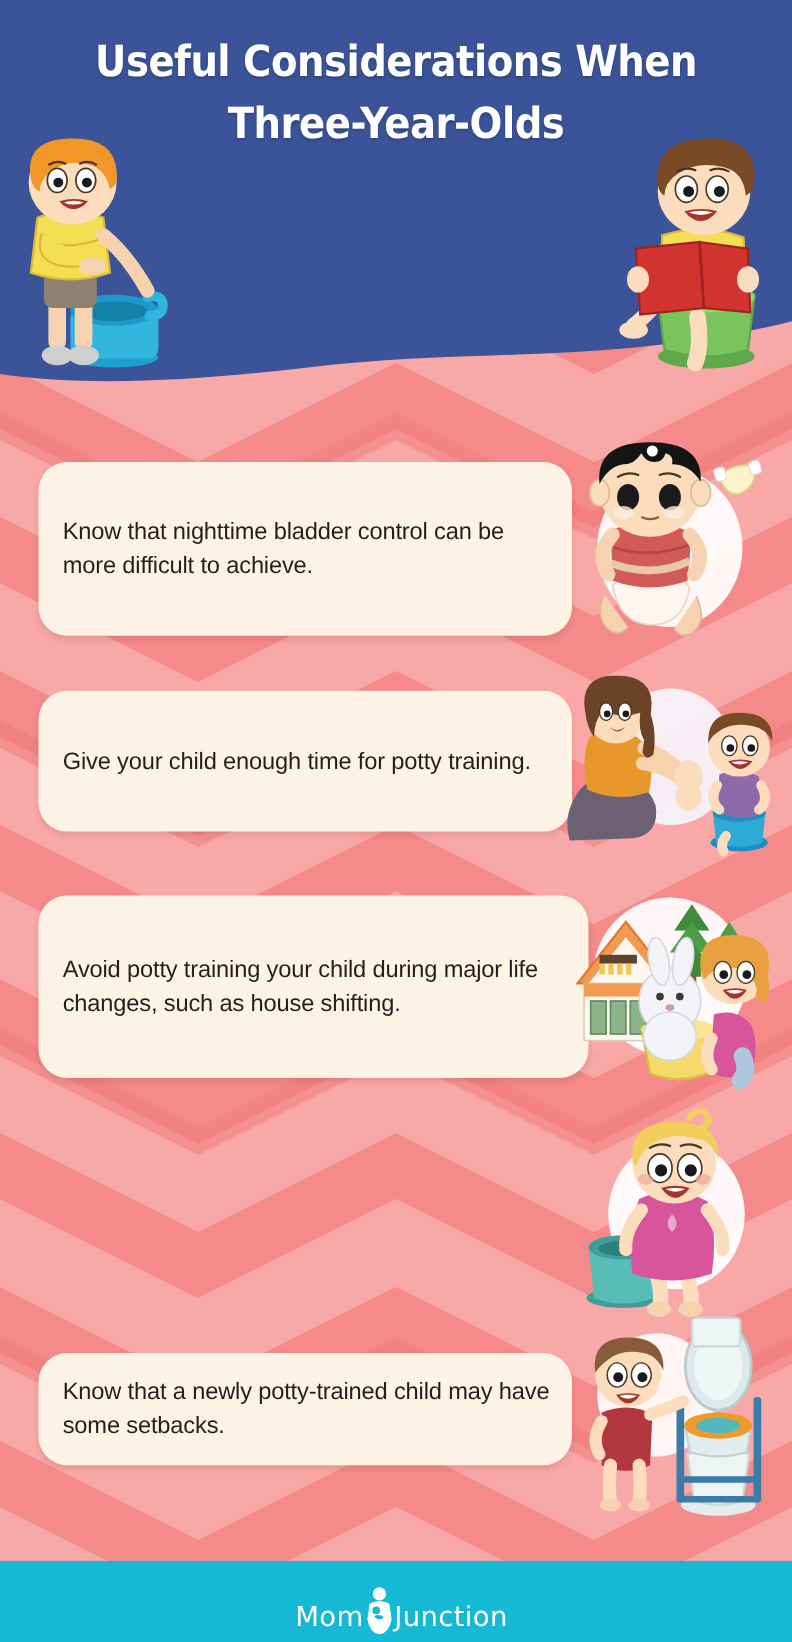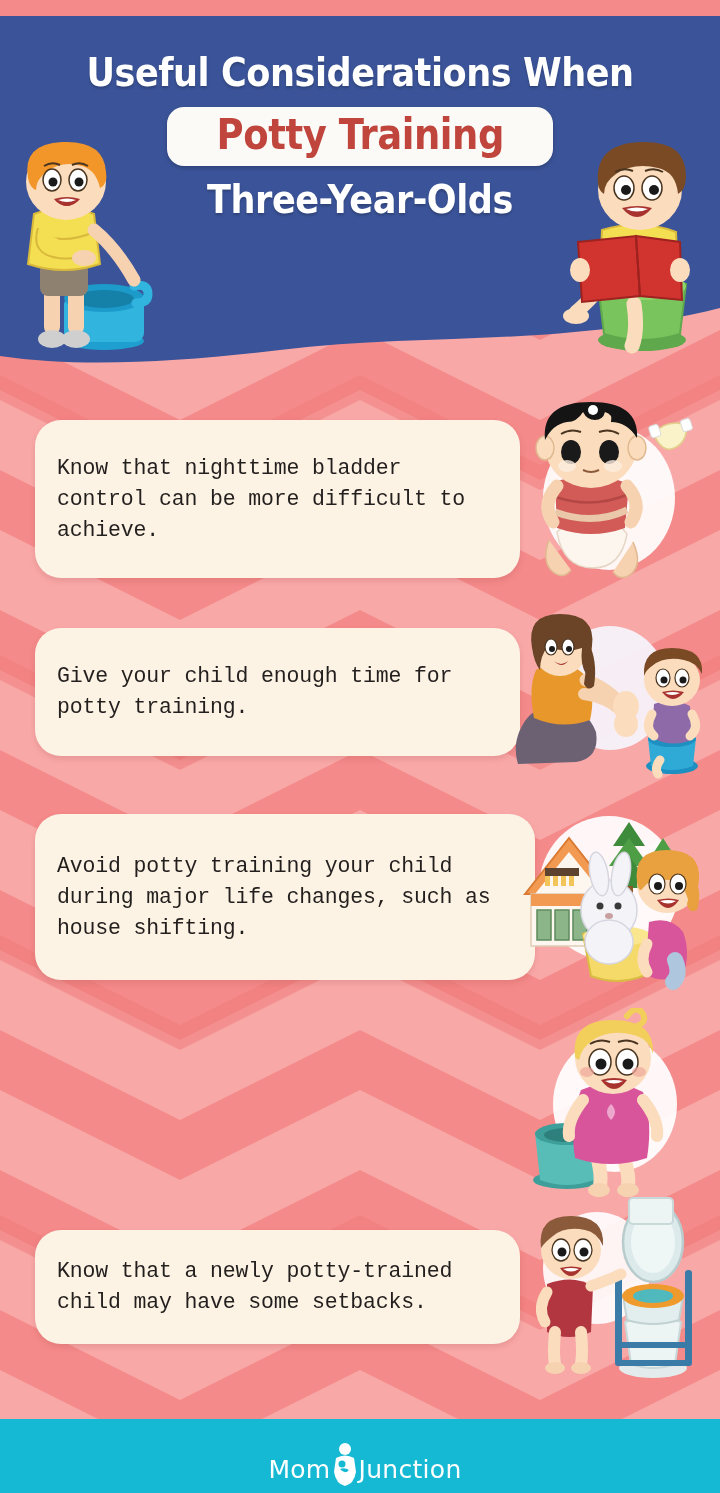--- a/index.html
+++ b/index.html
@@ -26,21 +26,20 @@
     z-index: 0;
   }
 
   
   #header {
     position: absolute;
     top: 0; left: 0;
     width: 720px;
     height: 360px;
     z-index: 3;
-    margin-top: 16px;
   }
   #header-shape {
     position: absolute;
     inset: 0;
   }
   .header-inner {
     position: absolute;
     top: 0; left: 0;
     width: 720px;
     height: 330px;
@@ -108,21 +107,21 @@
   .card {
     position: absolute;
     background: #FCF3E4;
     border-radius: 26px;
     box-shadow: 0 3px 6px rgba(150,60,60,.18);
     display: flex;
     align-items: center;
     z-index: 2;
   }
   .card-text {
-    font-family: Liberation Mono, monospace;
+    font-family: Liberation Sans, sans-serif;
     font-size: 21.5px;
     line-height: 31px;
     color: #231F1E;
     padding: 0 18px 0 22px;
     letter-spacing: -0.15px;
   }
   .card-art {
     position: absolute;
     z-index: 3;
   }
@@ -183,23 +182,20 @@
   </svg>
 
   <div id="header">
 
     <svg id="header-shape" viewBox="0 0 720 360" preserveAspectRatio="none">
       <path d="M0,0 L720,0 L720,292 C560,332 430,316 280,334 C180,346 80,352 0,340 Z" fill="#3B5499"></path>
     </svg>
 
     <div class="header-inner">
       <div id="title-line1">Useful Considerations When</div>
-      <div id="title-badge">
-        <span id="title-highlight">Potty Training</span>
-      </div>
       <div id="title-line3">Three-Year-Olds</div>
     </div>
 
     <svg class="hdr-art" id="art-boy-left" viewBox="0 0 180 215">
 
       <g>
         <ellipse cx="110" cy="205" rx="40" ry="9" fill="#1F9FD0"></ellipse>
         <rect x="70" y="160" width="80" height="46" rx="9" fill="#31B4DE"></rect>
         <ellipse cx="110" cy="162" rx="40" ry="14" fill="#1C9BCB"></ellipse>
         <ellipse cx="110" cy="163" rx="30" ry="9" fill="#1580A8"></ellipse>
@@ -471,21 +467,21 @@
         <ellipse cx="56" cy="176" rx="10" ry="6" fill="#F6D2B0"></ellipse>
         <ellipse cx="46" cy="58" rx="30" ry="29" fill="#FBDDBE"></ellipse>
         <path d="M16,56 q-4,-32 30,-32 q34,0 32,30 q-6,-14 -18,-16 q-20,-4 -32,6 q-8,6 -12,12 Z" fill="#8B5A3A"></path>
         <ellipse cx="36" cy="58" rx="9" ry="11" fill="#FFFFFF" stroke="#4A3520" stroke-width="1.3"></ellipse>
         <ellipse cx="58" cy="58" rx="9" ry="11" fill="#FFFFFF" stroke="#4A3520" stroke-width="1.3"></ellipse>
         <circle cx="37" cy="60" r="4.5" fill="#1A1A1A"></circle>
         <circle cx="59" cy="60" r="4.5" fill="#1A1A1A"></circle>
         <path d="M35,76 q12,-3 22,0 q-11,16 -22,0 Z" fill="#A8322E"></path>
         <path d="M38,77 q8,-2 16,0 q-8,5 -16,0 Z" fill="#FFFFFF"></path>
       </svg>
-      <div class="card" style="left:35px; top:20px; width:485px; height:114px;">
+      <div class="card" style="left:35px; top:20px; width:485px; height:102px;">
         <div class="card-text">Know that a newly potty-trained child may have some setbacks.</div>
       </div>
     </div>
   </div>
 
   <div id="footer">
     <div id="logo">
       <span class="logo-word">Mom</span>
       <svg id="logo-mark" viewBox="0 0 26 44">
         <circle cx="13" cy="7" r="6" fill="#FFFFFF"></circle>

